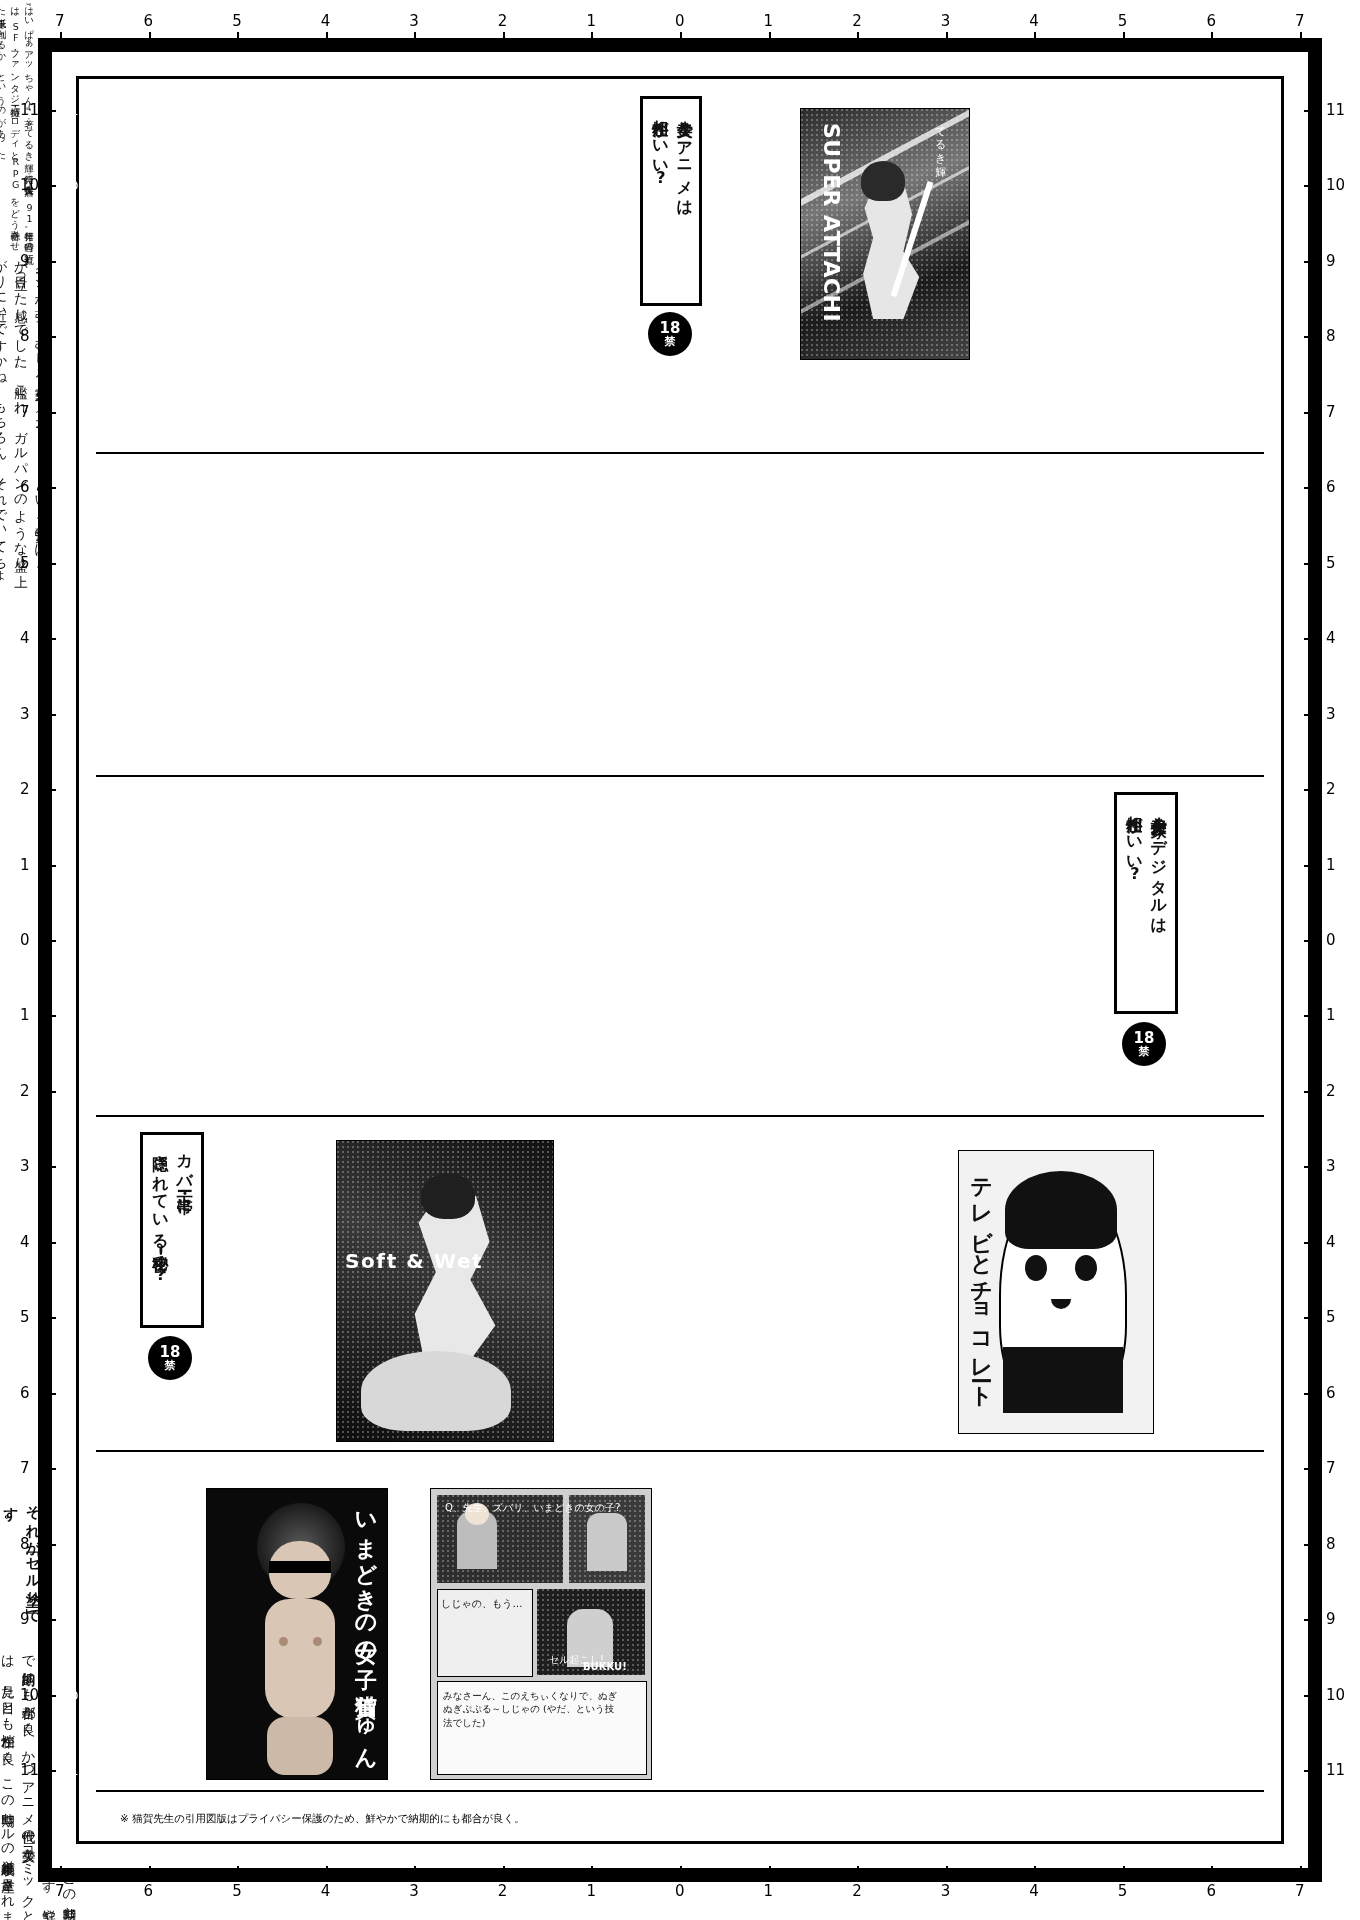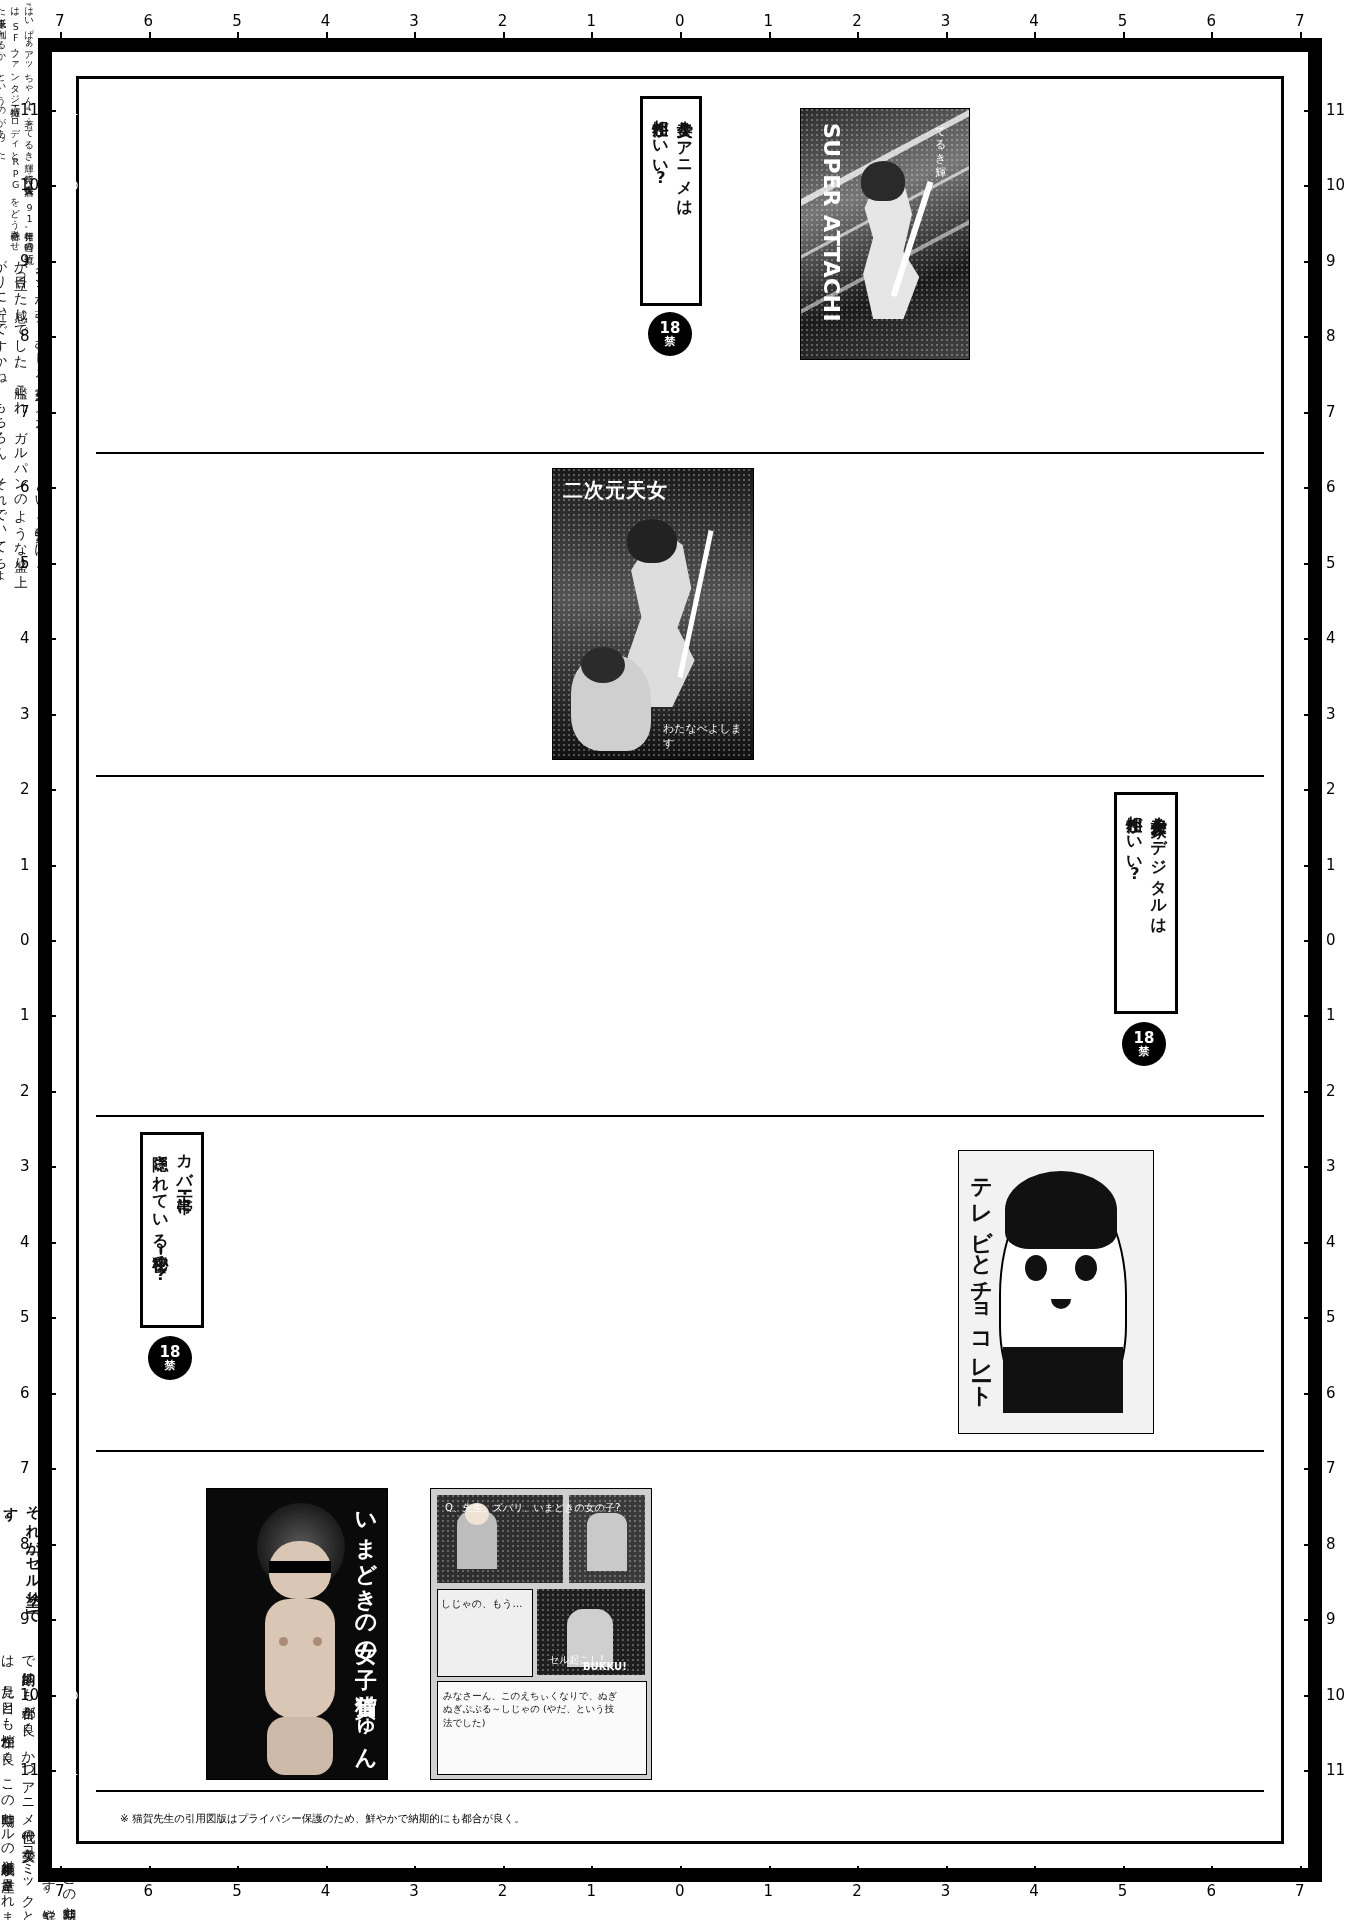--- a/index.html
+++ b/index.html
@@ -288,32 +288,20 @@
 相性がいい?</div>
   </div>
   <div class="badge18" style="left:648px;top:312px;">
     <span class="b1">18</span>
     <span class="b2">禁</span>
   </div>
 
   <div class="v body-v" style="left:704px;top:108px;height:330px;width:52px;">メージが強く、むしろ美少女とメカ、SFという要素のほうが目立った感じでした。艦これ、ガルパンのような盛り上がりに近いですかね。もちろん、それでいてちょっとHなのが魅力なんです!</div>
   <div class="v body-v" style="left:418px;top:108px;height:330px;width:212px;">代。90年代始めまではアナログ時代。作家もいろいろな画材を使って必死にカラーの原稿を書いていたわけですが、全ての作家がカラー絵が得意だったわけではありません。もちろん、苦手だけどなんとか原稿を描かないと一、苦労していた作家も多かったと思います。これはデジタルに移行しても実は同じだったりしますが、アナログ時代は独特な画材を用いる事から、より顕著だったとは想像できます。しかし、そんなカラー苦手作家たちの救済処置、ということなのか、90年代前半、一時期流行</div>
 
-  <div class="fig" style="left:552px;top:468px;width:200px;height:290px;">
-    <div style="position:absolute;inset:0;background:linear-gradient(180deg,#1a1a1a 0%,#555 45%,#111 100%);"></div>
-    <div class="halftone"></div>
-    <div style="position:absolute;left:66px;top:58px;width:86px;height:180px;background:#ddd;
-                clip-path:polygon(46% 0,74% 10%,84% 34%,68% 56%,88% 74%,62% 100%,22% 100%,10% 72%,26% 50%,14% 24%);"></div>
-    <div style="position:absolute;left:74px;top:50px;width:50px;height:44px;background:#222;border-radius:50% 50% 45% 45%;"></div>
-    <div style="position:absolute;left:18px;top:186px;width:80px;height:96px;background:#cfcfcf;border-radius:40% 46% 30% 36%;"></div>
-    <div style="position:absolute;left:28px;top:178px;width:44px;height:36px;background:#2b2b2b;border-radius:50%;"></div>
-    <div style="position:absolute;left:140px;top:60px;width:5px;height:150px;background:#fff;transform:rotate(12deg);"></div>
-    <div class="ttl" style="left:10px;top:8px;font-size:20px;font-weight:bold;letter-spacing:0.05em;">二次元天女</div>
-    <div class="ttl" style="left:110px;bottom:8px;font-size:11px;">わたなべよします</div>
-  </div>
 
   <div class="v cap-v" style="left:446px;top:468px;height:290px;width:100px;">『二次元天女』(著：わたなべよします 発行：メディアックス) 93年発行。アニメブームと融合した、セル塗り表紙が急増。アナログのセル(レイアウト)を行い、工程のデジタル化によって衰退、単価は1万～5万くらいだった。細かく見ると、色の塗りムラ(粒子)が見えるらしい。</div>
 
   <div class="v body-v" style="left:768px;top:468px;height:296px;width:250px;">ったカラーテクニックが存在しました。それが「セル塗り」です。カラーは苦手だけど、目を惹く表紙を創りたい! 編集者は表紙制作のスピードを上げたい。この2つの願いを一気に解消するテクニックが「セル塗り」という技法でした。業界用語的には「セル」「セル起こし」などと呼ばれていたようです。早い話、作家は線画と色指定だけを行い、それをアニメスタジオや専門業者に投げ、アニメのセルとして仕上げてもらい、それを本の表紙にする方法です。</div>
   <div class="v bold-v" style="left:1002px;top:468px;height:150px;font-size:14.5px;">それが「セル塗り」です。</div>
 
   <div class="v body-v" style="left:356px;top:468px;height:296px;width:80px;">や、すでに定番するのかと思いきや、この時期セルの単行本表紙にもよく用いられ、雑誌の表紙が量産されます。鮮やかで納期的にも都合が良く、かつアニメ世代の美少女コミックとは、見た目とも相性が良く、この時期セルの単行本表紙が量産されます。</div>
 
   <div class="headbox" style="left:1114px;top:792px;width:64px;height:222px;">
     <div class="v head-v" style="height:204px;white-space:pre-line;">美少女作家とデジタルは
@@ -326,20 +314,30 @@
 
   <div class="headbox" style="left:140px;top:1132px;width:64px;height:196px;">
     <div class="v head-v" style="height:178px;white-space:pre-line;">カバー下・帯に
 隠されている秘密!?</div>
   </div>
   <div class="badge18" style="left:148px;top:1336px;">
     <span class="b1">18</span>
     <span class="b2">禁</span>
   </div>
 
+  <div class="fig" style="left:336px;top:1140px;width:216px;height:300px;">
+    <div style="position:absolute;inset:0;background:linear-gradient(200deg,#111 0%,#3a3a3a 40%,#0d0d0d 100%);"></div>
+    <div class="halftone"></div>
+    <div style="position:absolute;left:70px;top:40px;width:96px;height:190px;background:#e8e8e8;
+                clip-path:polygon(42% 0,72% 8%,86% 32%,66% 52%,92% 76%,58% 100%,20% 100%,8% 70%,30% 48%,12% 22%);"></div>
+    <div style="position:absolute;left:84px;top:32px;width:54px;height:46px;background:#1f1f1f;border-radius:50% 50% 42% 42%;"></div>
+    <div style="position:absolute;left:24px;top:210px;width:150px;height:80px;background:#d8d8d8;border-radius:50% 50% 30% 30%;"></div>
+    <div class="ttl" style="left:8px;top:108px;font-size:20px;font-weight:bold;letter-spacing:0.08em;">Soft &amp; Wet</div>
+    <div class="v ttl" style="position:absolute;right:6px;bottom:10px;font-size:13px;color:#fff;">嶋尾和</div>
+  </div>
 
   <div class="fig" style="left:958px;top:1150px;width:194px;height:282px;">
     <div style="position:absolute;inset:0;background:#f2f2f2;"></div>
     <div style="position:absolute;left:40px;top:26px;width:124px;height:232px;background:#fff;border:2px solid #000;border-radius:54% 54% 40% 40%;"></div>
     <div style="position:absolute;left:46px;top:20px;width:112px;height:78px;background:#111;border-radius:56% 56% 24% 24%;"></div>
     <div style="position:absolute;left:66px;top:104px;width:22px;height:26px;background:#111;border-radius:50%;"></div>
     <div style="position:absolute;left:116px;top:104px;width:22px;height:26px;background:#111;border-radius:50%;"></div>
     <div style="position:absolute;left:92px;top:148px;width:20px;height:10px;background:#111;border-radius:0 0 10px 10px;"></div>
     <div style="position:absolute;left:44px;top:196px;width:120px;height:66px;background:#111;"></div>
     <div class="v" style="position:absolute;left:6px;top:12px;font-size:22px;font-weight:bold;color:#111;height:250px;">テレビとチョコレート</div>

